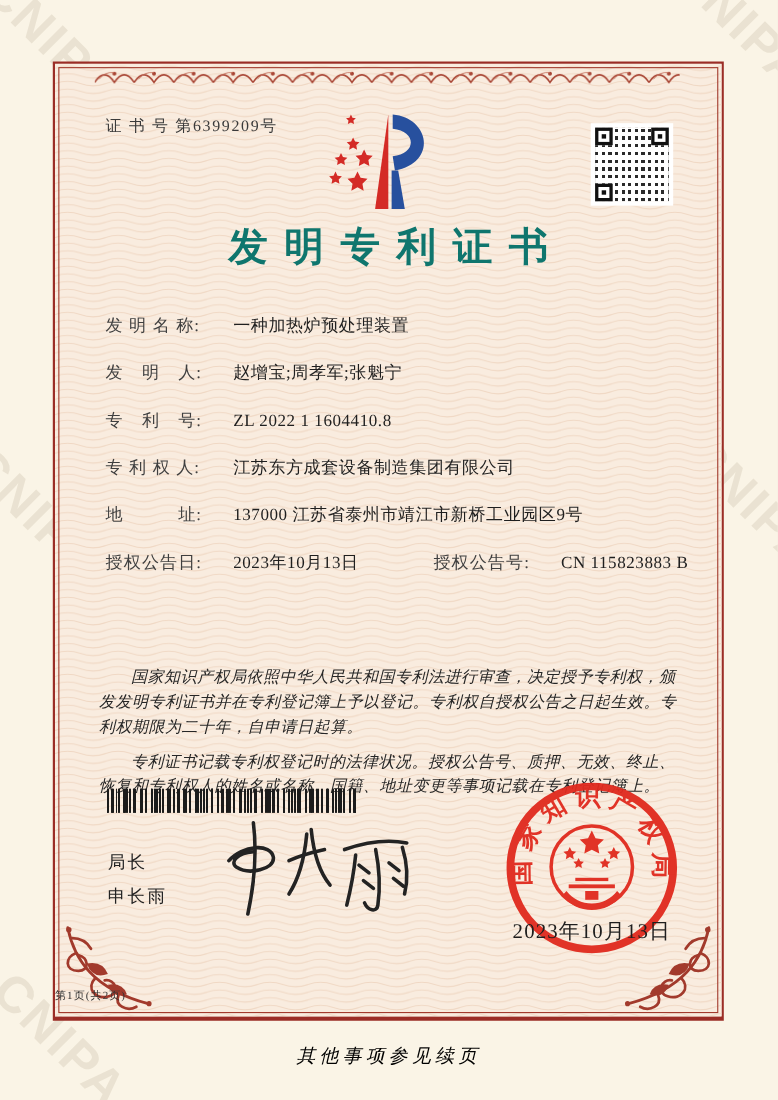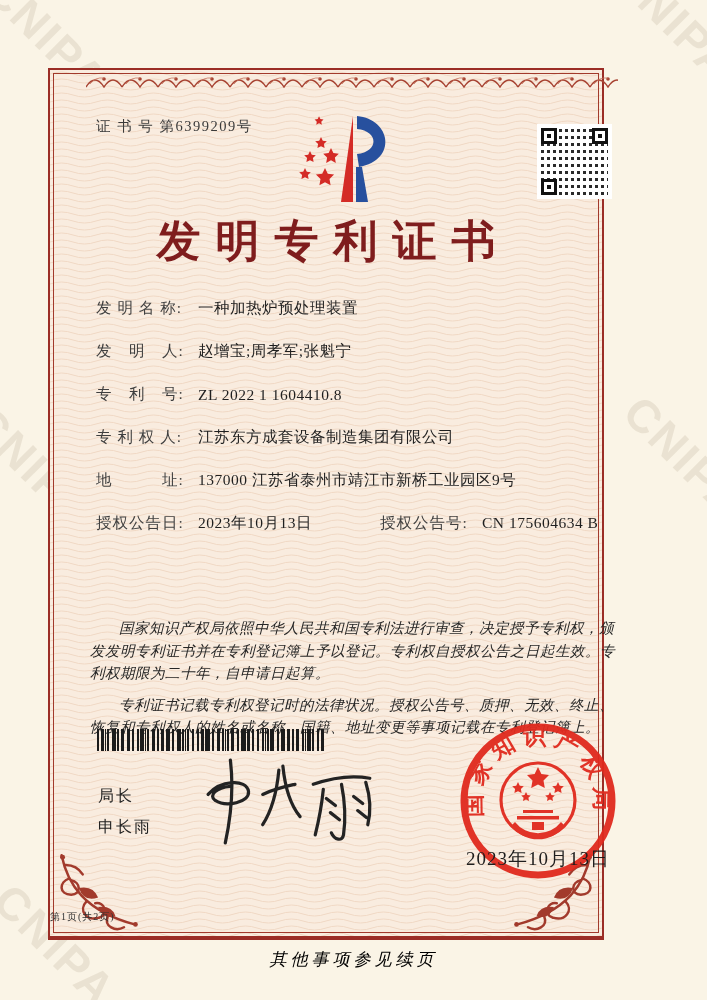--- a/index.html
+++ b/index.html
@@ -22,21 +22,21 @@
     letter-spacing:2px;
     color:rgba(158,138,108,0.16);
     transform:rotate(45deg);
     z-index:1;
     white-space:nowrap;
     pointer-events:none;
   }
 
   
   .frame{
-    position:absolute;left:48px;top:68px;width:556px;height:872px;
+    position:absolute;left:48px;top:56px;width:610px;height:872px;
     border:2px solid #9b2d26;
     border-bottom-width:4px;
     box-sizing:border-box;
     z-index:2;
     padding-left:24px;
   }
   .frame-inner{
     position:absolute;inset:3px;
     border:1px solid #a23a2c;
     pointer-events:none;
@@ -64,29 +64,29 @@
     background-blend-mode:screen;
     outline:4px solid #fff;
   }
   .finder{position:absolute;width:16px;height:16px;border:3px solid #111;background:#fff;box-sizing:border-box;}
   .finder::after{content:"";position:absolute;left:3px;top:3px;width:4px;height:4px;background:#111;}
   .finder.tl{left:0;top:0;} .finder.tr{right:0;top:0;} .finder.bl{left:0;bottom:0;}
 
   .title{
     position:absolute;left:0;top:142px;width:100%;
     text-align:center;
-    font-size:44px;font-weight:bold;color:#7f1d1d;
+    font-size:36px;font-weight:bold;color:#0f766e;
     letter-spacing:15px;text-indent:15px;
   }
 
   
   .fields{position:absolute;left:46px;top:217px;width:530px;font-size:15.5px;}
   .frow{display:flex;align-items:center;height:43px;}
   .flabel{color:#3f3f3f;min-width:102px;letter-spacing:1px;flex:0 0 auto;}
-  .fvalue{color:#1f1f1f;letter-spacing:0.5px;}
+  .fvalue{color:#1f1f1f;margin-left:14px;letter-spacing:0.5px;}
   .frow.double .pair{display:flex;align-items:baseline;}
   .frow.double .pair.second{margin-left:68px;}
 
   
   .paras{
     position:absolute;left:40px;top:507px;width:536px;
     font-size:14.5px;line-height:22.5px;color:#262626;
     font-style:italic;letter-spacing:0.5px;margin-top:40px;
   }
   .paras p{margin:0 0 9px 0;text-indent:2em;}
@@ -244,21 +244,21 @@
           <span class="flabel">地　　　址:</span>
           <span class="fvalue">137000 江苏省泰州市靖江市新桥工业园区9号</span>
         </div>
         <div class="frow double">
           <span class="pair">
             <span class="flabel">授权公告日:</span>
             <span class="fvalue">2023年10月13日</span>
           </span>
           <span class="pair second">
             <span class="flabel">授权公告号:</span>
-            <span class="fvalue">CN 175604634 B</span>
+            <span class="fvalue">CN 115823883 B</span>
           </span>
         </div>
       </div>
 
       <div class="paras">
         <p>国家知识产权局依照中华人民共和国专利法进行审查，决定授予专利权，颁发发明专利证书并在专利登记簿上予以登记。专利权自授权公告之日起生效。专利权期限为二十年，自申请日起算。</p>
         <p>专利证书记载专利权登记时的法律状况。授权公告号、质押、无效、终止、恢复和专利权人的姓名或名称、国籍、地址变更等事项记载在专利登记簿上。</p>
       </div>
 
       <div class="barcode"></div>

